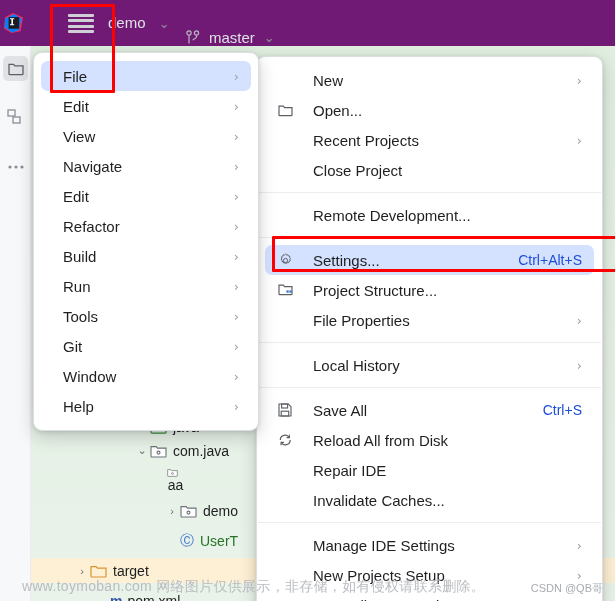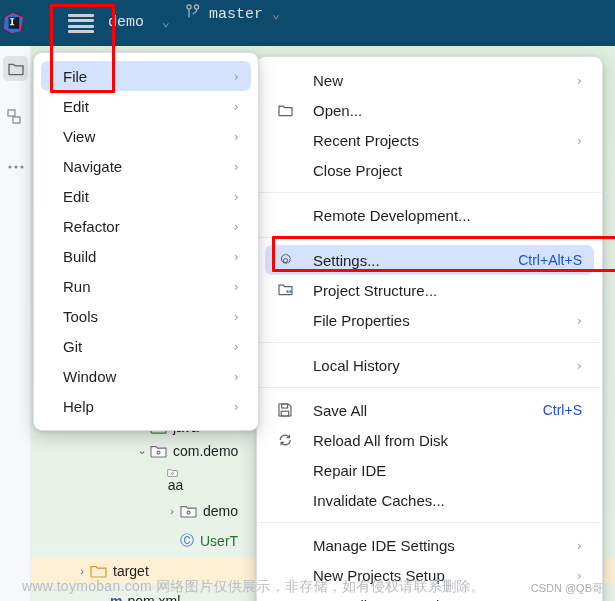--- a/index.html
+++ b/index.html
@@ -16,24 +16,23 @@
     height: 601px;
     overflow: hidden;
     background: #f7f8fa;
   }
 
   
   .header-bar {
     position: absolute;
     left: 0; top: 0;
     width: 615px; height: 46px;
-    background: #0c4a6e;
-    display: flex;
-    align-items: center;
-    font-family: Liberation Mono, monospace;
+    background: #701a75;
+    display: flex;
+    align-items: center;
   }
   .ij-logo {
     position: absolute;
     left: 2px; top: 11px;
     width: 24px; height: 24px;
   }
   .burger {
     position: absolute;
     left: 68px; top: 14px;
     width: 26px; height: 19px;
@@ -55,22 +54,23 @@
     line-height: 22px;
     font-weight: 400;
   }
   .chev-down {
     color: #8f9298;
     font-size: 13px;
     line-height: 22px;
   }
   .branch-group {
     position: absolute;
-    left: 186px; top: 4px;
-    display: flex;
+    left: 186px; top: 27px;
+    display: flex;
+    align-items: center;
     gap: 9px;
     color: #dfe1e5;
     font-size: 15px;
     line-height: 22px;
   }
   .branch-icon { width: 14px; height: 16px; display:block; }
 
   
   .tool-strip {
     position: absolute;
@@ -225,21 +225,21 @@
           <path d="M1 3.2h5l1.3 1.6H16v7.4a1 1 0 0 1-1 1H2a1 1 0 0 1-1-1z" fill="none" stroke="#3a8a3a" stroke-width="1.2"></path>
         </svg>
       <span>java</span>
     </div>
     <div class="tree-row" style="left:104px; top:392px;">
       <span class="arrow">⌄</span>
       <svg class="folder-pkg" viewBox="0 0 17 14">
           <path d="M1 2.6h5.2l1.2 1.5H16v8.1a.8.8 0 0 1-.8.8H1.8a.8.8 0 0 1-.8-.8z" fill="#fff" stroke="#6e7176" stroke-width="1.1"></path>
           <circle cx="8.5" cy="8.6" r="1.5" fill="none" stroke="#6e7176" stroke-width="1.1"></circle>
         </svg>
-      <span>com.demo</span>
+      <span>com.java</span>
     </div>
     <div class="tree-row" style="left:134px; top:422px;flex-direction:column;">
       <span class="arrow"></span>
       <svg class="folder-pkg" viewBox="0 0 17 14">
           <path d="M1 2.6h5.2l1.2 1.5H16v8.1a.8.8 0 0 1-.8.8H1.8a.8.8 0 0 1-.8-.8z" fill="#fff" stroke="#6e7176" stroke-width="1.1"></path>
           <circle cx="8.5" cy="8.6" r="1.5" fill="none" stroke="#6e7176" stroke-width="1.1"></circle>
         </svg>
       <span>aa</span>
     </div>
     <div class="tree-row" style="left:134px; top:452px;">

